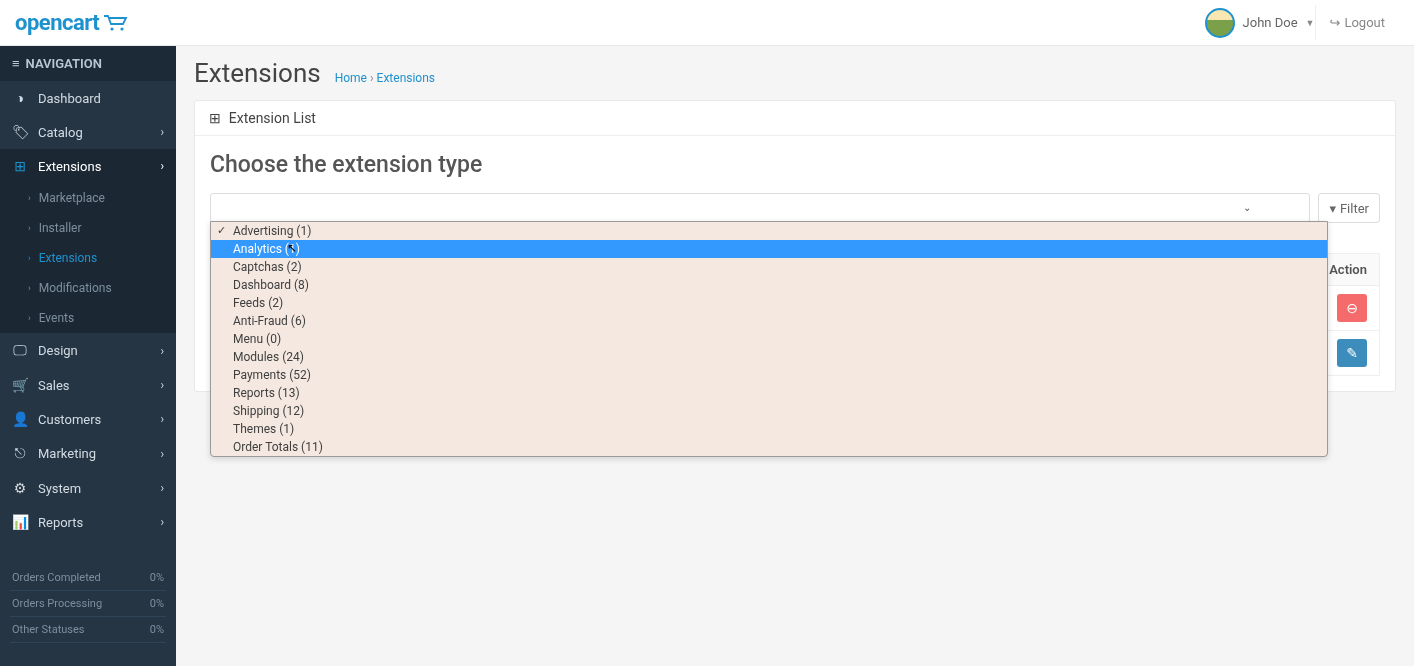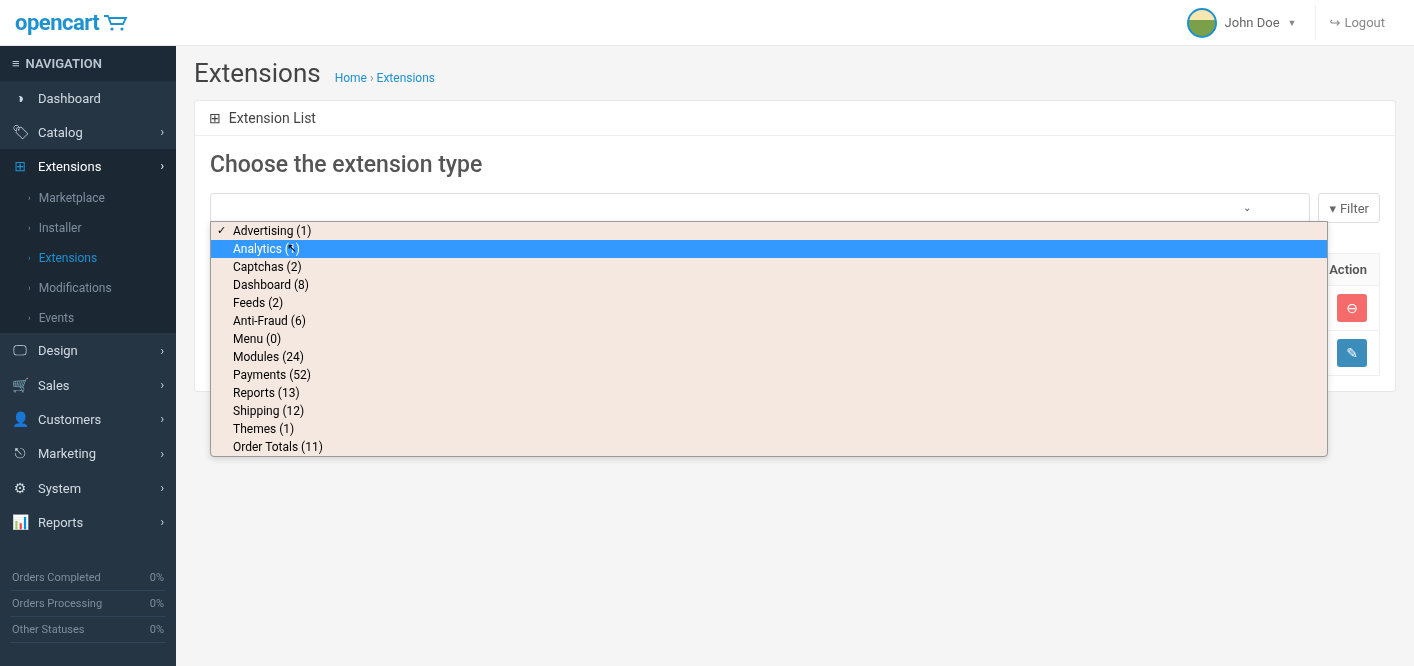--- a/index.html
+++ b/index.html
@@ -3,21 +3,21 @@
 <meta charset="utf-8">
 <style>
 * { margin: 0; padding: 0; box-sizing: border-box; font-family: -apple-system, BlinkMacSystemFont, "Segoe UI", Roboto, sans-serif; }
 body { background: #f5f5f5; width: 1414px; height: 666px; overflow: hidden; font-size: 13px; color: #666; }
 
 
 .header { height: 46px; background: #fff; border-bottom: 1px solid #e8e8e8; display: flex; align-items: center; padding: 0 15px; }
 .logo { display: flex; align-items: center; }
 .logo-text { font-size: 22px; font-weight: 700; color: #1e91cf; letter-spacing: -0.5px; }
 .logo-cart { margin-left: 4px; color: #1e91cf; }
-.header-right { margin-left: auto; display: flex; align-items: center; gap: 18px; }
+.header-right { margin-left: auto; display: flex; align-items: center; }
 .avatar { width: 30px; height: 30px; border-radius: 50%; background: linear-gradient(#f8e7b0 40%, #7aa04a 40%); border: 2px solid #1e91cf; }
 .user-name { color: #666; font-size: 13px; }
 .logout { color: #888; font-size: 13px; text-decoration: none; padding: 10px 14px; border-left: 1px solid #eee; display:flex; align-items:center; gap:4px;}
 
 
 .container { display: flex; height: calc(666px - 46px); }
 
 
 .sidebar { width: 176px; background: #253544; color: #bac6d0; display: flex; flex-direction: column; }
 .nav-title { background: #1c2a38; padding: 10px 12px; font-size: 13px; font-weight: 600; color: #bac6d0; display:flex; align-items:center; gap:6px;}
@@ -43,21 +43,21 @@
 .panel-heading { padding: 9px 14px; border-bottom: 1px solid #eee; font-size: 14px; color: #444; display:flex; align-items:center; gap:8px; }
 .panel-body { padding: 15px; }
 .choose-label { font-size: 23px; color: #555; margin-bottom: 15px; font-weight: 500; }
 .select-row { display: flex; gap: 8px; position: relative; }
 .select-box { flex: 1; border: 1px solid #ddd; border-radius: 3px; padding: 6px 24px 6px 10px; font-size: 13px; color: #555; background: #fff; position: relative; height: 30px; }
 .select-caret { position: absolute; right: 58px; top: 8px; font-size: 10px; color: #555; }
 .filter-btn { border: 1px solid #ddd; border-radius: 3px; background: #fff; padding: 5px 10px; font-size: 13px; color: #666; display:flex; align-items:center; gap:4px; }
 
 
 .dropdown { position: absolute; top: 28px; left: 0; right: 52px; background: #f4e8e1; border: 1px solid #9a9a9a; border-radius: 0 0 4px 4px; box-shadow: 0 2px 6px rgba(0,0,0,0.15); z-index: 10; }
-.dropdown-item { padding: 1px 8px 1px 22px; font-size: 12px; color: #000000; cursor: pointer; position: relative; line-height:16px;}
+.dropdown-item { padding: 1px 8px 1px 22px; font-size: 12px; color: #404040; cursor: pointer; position: relative; line-height:16px;}
 .dropdown-item.checked::before { content: "✓"; position: absolute; left: 6px; top: 1px; font-size: 11px; }
 .dropdown-item.highlighted { background: #3399ff; color: #fff; }
 
 
 .table-area { margin-top: 30px; }
 .table-header-row { display: flex; border: 1px solid #eee; background: #fafafa; }
 .th-name { padding: 8px 12px; font-size: 13px; color: #555; font-weight: 600; }
 .th-action { margin-left: auto; padding: 8px 12px; font-size: 13px; color: #555; font-weight: 600; }
 .table-row { display: flex; border: 1px solid #eee; border-top: none; padding: 8px 12px; align-items:center;}
 .action-btn { margin-left: auto; width: 30px; height: 28px; border-radius: 3px; display: flex; align-items: center; justify-content: center; color: #fff; font-size: 14px; }

